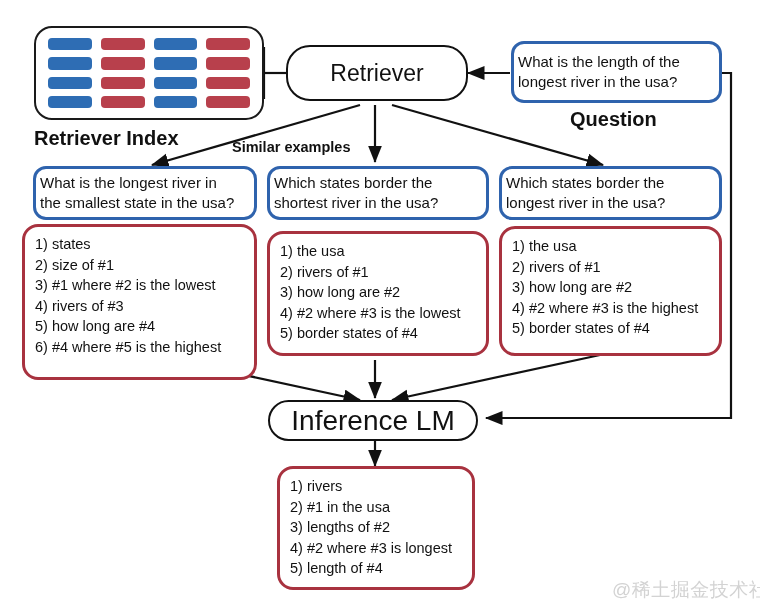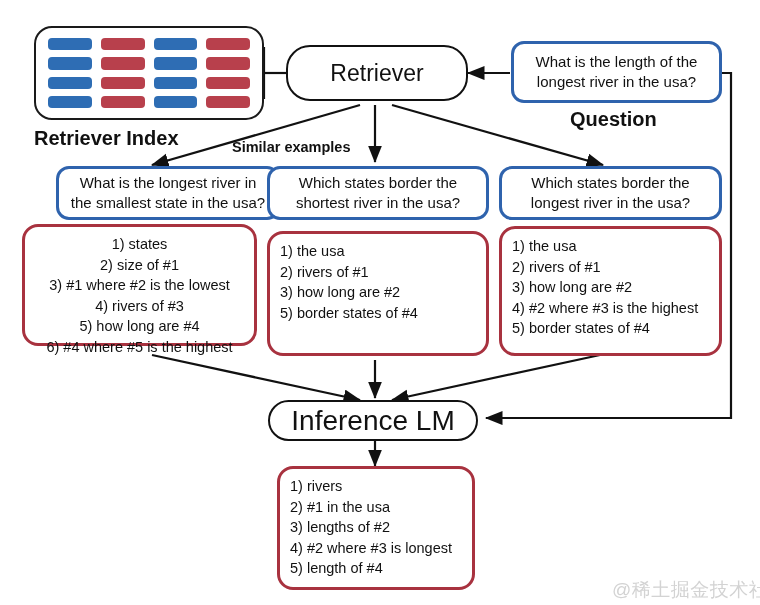--- a/index.html
+++ b/index.html
@@ -64,21 +64,21 @@
     border-radius: 24px;
     text-align: center;
     font-size: 23px;
     color: #111111;
   }
 
   
   .q-box {
     border: 3px solid #2f63ad;
     border-radius: 13px;
-    text-align: center;
+    text-align: left;
     font-size: 15px;
     line-height: 1.32;
     color: #111111;
     padding: 2px 4px;
   }
   .q-box .line { display: block; white-space: nowrap; }
 
   
   .d-box {
     border: 3px solid #a8323f;
@@ -174,43 +174,44 @@
 
   <div class="node q-box" style="left:511px; top:41px; width:211px; height:62px;">
     <span class="line">What is the length of the</span>
     <span class="line">longest river in the usa?</span>
   </div>
 
   <div class="caption big" style="left:570px; top:108px;">Question</div>
 
   <div class="caption small" style="left:232px; top:139px;">Similar examples</div>
 
-  <div class="node q-box" style="left:33px; top:166px; width:224px; height:54px;margin-left:23px;">
+  <div class="node q-box" style="left:33px; top:166px; width:224px; height:54px;">
     <span class="line">What is the longest river in</span>
     <span class="line">the smallest state in the usa?</span>
   </div>
 
-  <div class="node d-box" style="left:22px; top:224px; width:235px; height:122px;text-align:center;">
+  <div class="node d-box" style="left:22px; top:224px; width:235px; height:156px;">
     <span class="step">1) states</span>
     <span class="step">2) size of #1</span>
     <span class="step">3) #1 where #2 is the lowest</span>
     <span class="step">4) rivers of #3</span>
     <span class="step">5) how long are #4</span>
     <span class="step">6) #4 where #5 is the highest</span>
   </div>
 
   <div class="node q-box" style="left:267px; top:166px; width:222px; height:54px;">
     <span class="line">Which states border the</span>
     <span class="line">shortest river in the usa?</span>
   </div>
 
   <div class="node d-box" style="left:267px; top:231px; width:222px; height:125px;">
     <span class="step">1) the usa</span>
     <span class="step">2) rivers of #1</span>
     <span class="step">3) how long are #2</span>
+    <span class="step">4) #2 where #3 is the lowest</span>
     <span class="step">5) border states of #4</span>
   </div>
 
   <div class="node q-box" style="left:499px; top:166px; width:223px; height:54px;">
     <span class="line">Which states border the</span>
     <span class="line">longest river in the usa?</span>
   </div>
 
   <div class="node d-box" style="left:499px; top:226px; width:223px; height:130px;">
     <span class="step">1) the usa</span>

